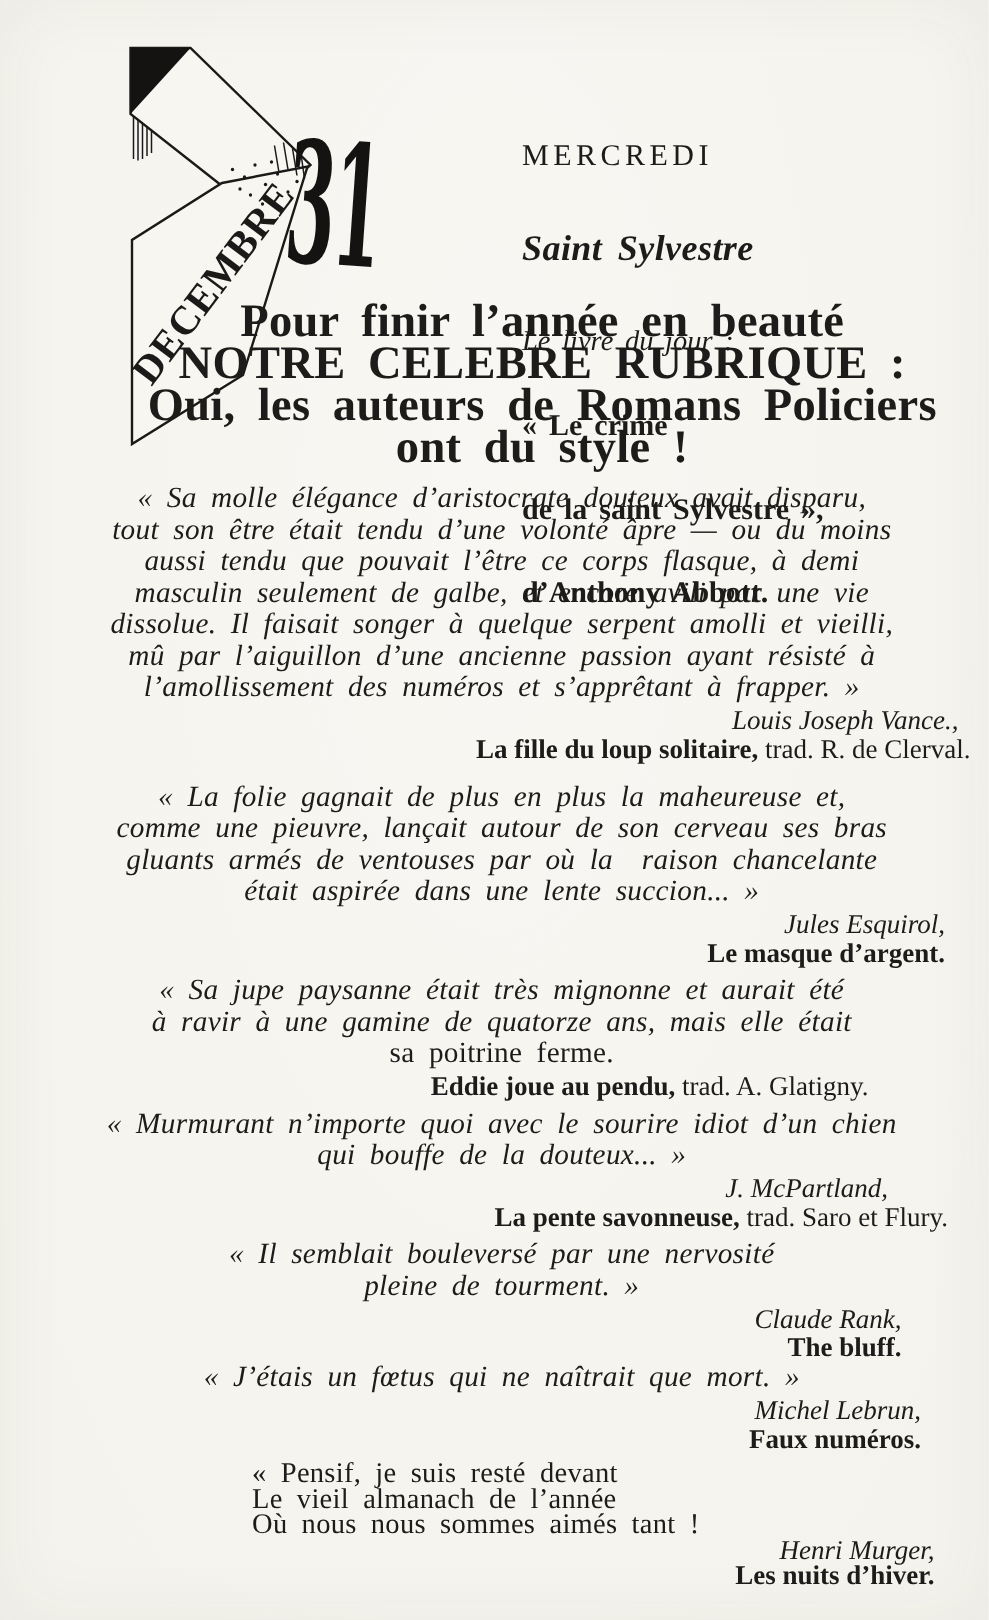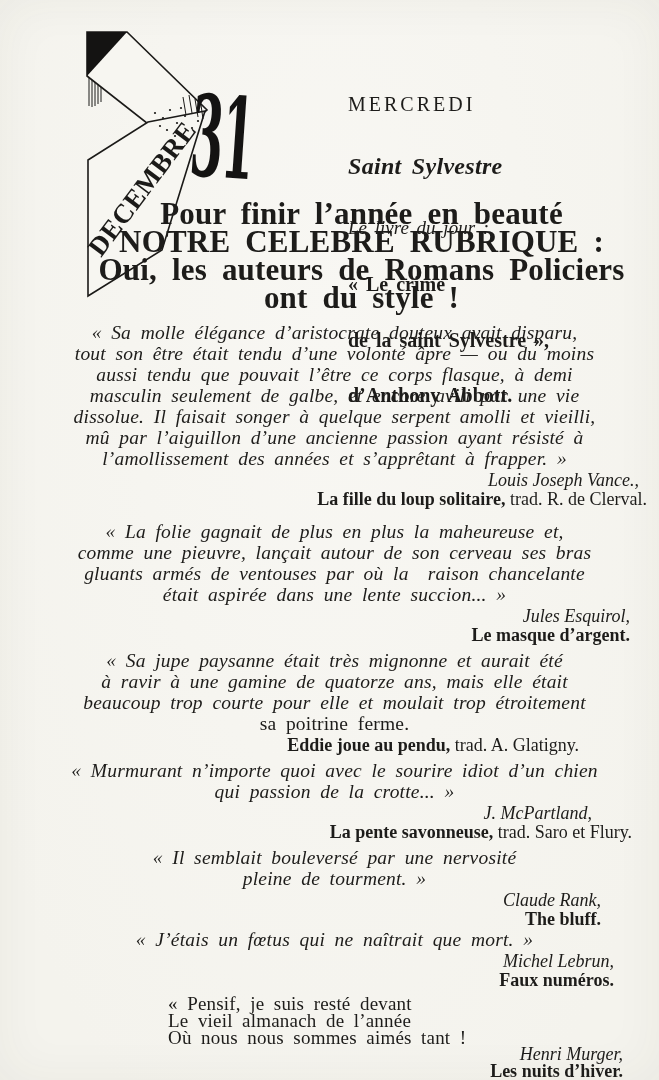--- a/index.html
+++ b/index.html
@@ -118,40 +118,39 @@
     </div>
 
   <div class="quotes" id="quotes">
       <div class="quote">
         <div class="qline">« Sa molle élégance d’aristocrate douteux avait disparu,</div>
         <div class="qline">tout son être était tendu d’une volonté âpre — ou du moins</div>
         <div class="qline">aussi tendu que pouvait l’être ce corps flasque, à demi</div>
         <div class="qline">masculin seulement de galbe, et encore avili par une vie</div>
         <div class="qline">dissolue. Il faisait songer à quelque serpent amolli et vieilli,</div>
         <div class="qline">mû par l’aiguillon d’une ancienne passion ayant résisté à</div>
-        <div class="qline">l’amollissement des années et s’apprêtant à frapper. »</div>
+        <div class="qline">l’amollissement des numéros et s’apprêtant à frapper. »</div>
         <div class="attribution"><div class="attr-author">Louis Joseph Vance.,</div><div class="attr-work"><span class="attr-work-bold">La fille du loup solitaire,</span><span class="attr-work-roman"> trad. R. de Clerval.</span></div></div>
       </div>
       <div class="quote">
         <div class="qline">« La folie gagnait de plus en plus la maheureuse et,</div>
         <div class="qline">comme une pieuvre, lançait autour de son cerveau ses bras</div>
         <div class="qline">gluants armés de ventouses par où la  raison chancelante</div>
         <div class="qline">était aspirée dans une lente succion... »</div>
         <div class="attribution"><div class="attr-author">Jules Esquirol,</div><div class="attr-work"><span class="attr-work-bold">Le masque d’argent.</span></div></div>
       </div>
       <div class="quote">
         <div class="qline">« Sa jupe paysanne était très mignonne et aurait été</div>
         <div class="qline">à ravir à une gamine de quatorze ans, mais elle était</div>
-        <div class="qline">beaucoup trop courte pour elle et moulait trop étroitement</div>
         <div class="qline roman">sa poitrine ferme.</div>
         <div class="attribution"><div class="attr-work"><span class="attr-work-bold">Eddie joue au pendu,</span><span class="attr-work-roman"> trad. A. Glatigny.</span></div></div>
       </div>
       <div class="quote">
         <div class="qline">« Murmurant n’importe quoi avec le sourire idiot d’un chien</div>
-        <div class="qline">qui passion de la crotte... »</div>
+        <div class="qline">qui bouffe de la douteux... »</div>
         <div class="attribution"><div class="attr-author">J. McPartland,</div><div class="attr-work"><span class="attr-work-bold">La pente savonneuse,</span><span class="attr-work-roman"> trad. Saro et Flury.</span></div></div>
       </div>
       <div class="quote">
         <div class="qline">« Il semblait bouleversé par une nervosité</div>
         <div class="qline">pleine de tourment. »</div>
         <div class="attribution"><div class="attr-author">Claude Rank,</div><div class="attr-work"><span class="attr-work-bold">The bluff.</span></div></div>
       </div>
       <div class="quote">
         <div class="qline">« J’étais un fœtus qui ne naîtrait que mort. »</div>
         <div class="attribution"><div class="attr-author">Michel Lebrun,</div><div class="attr-work"><span class="attr-work-bold">Faux numéros.</span></div></div>

